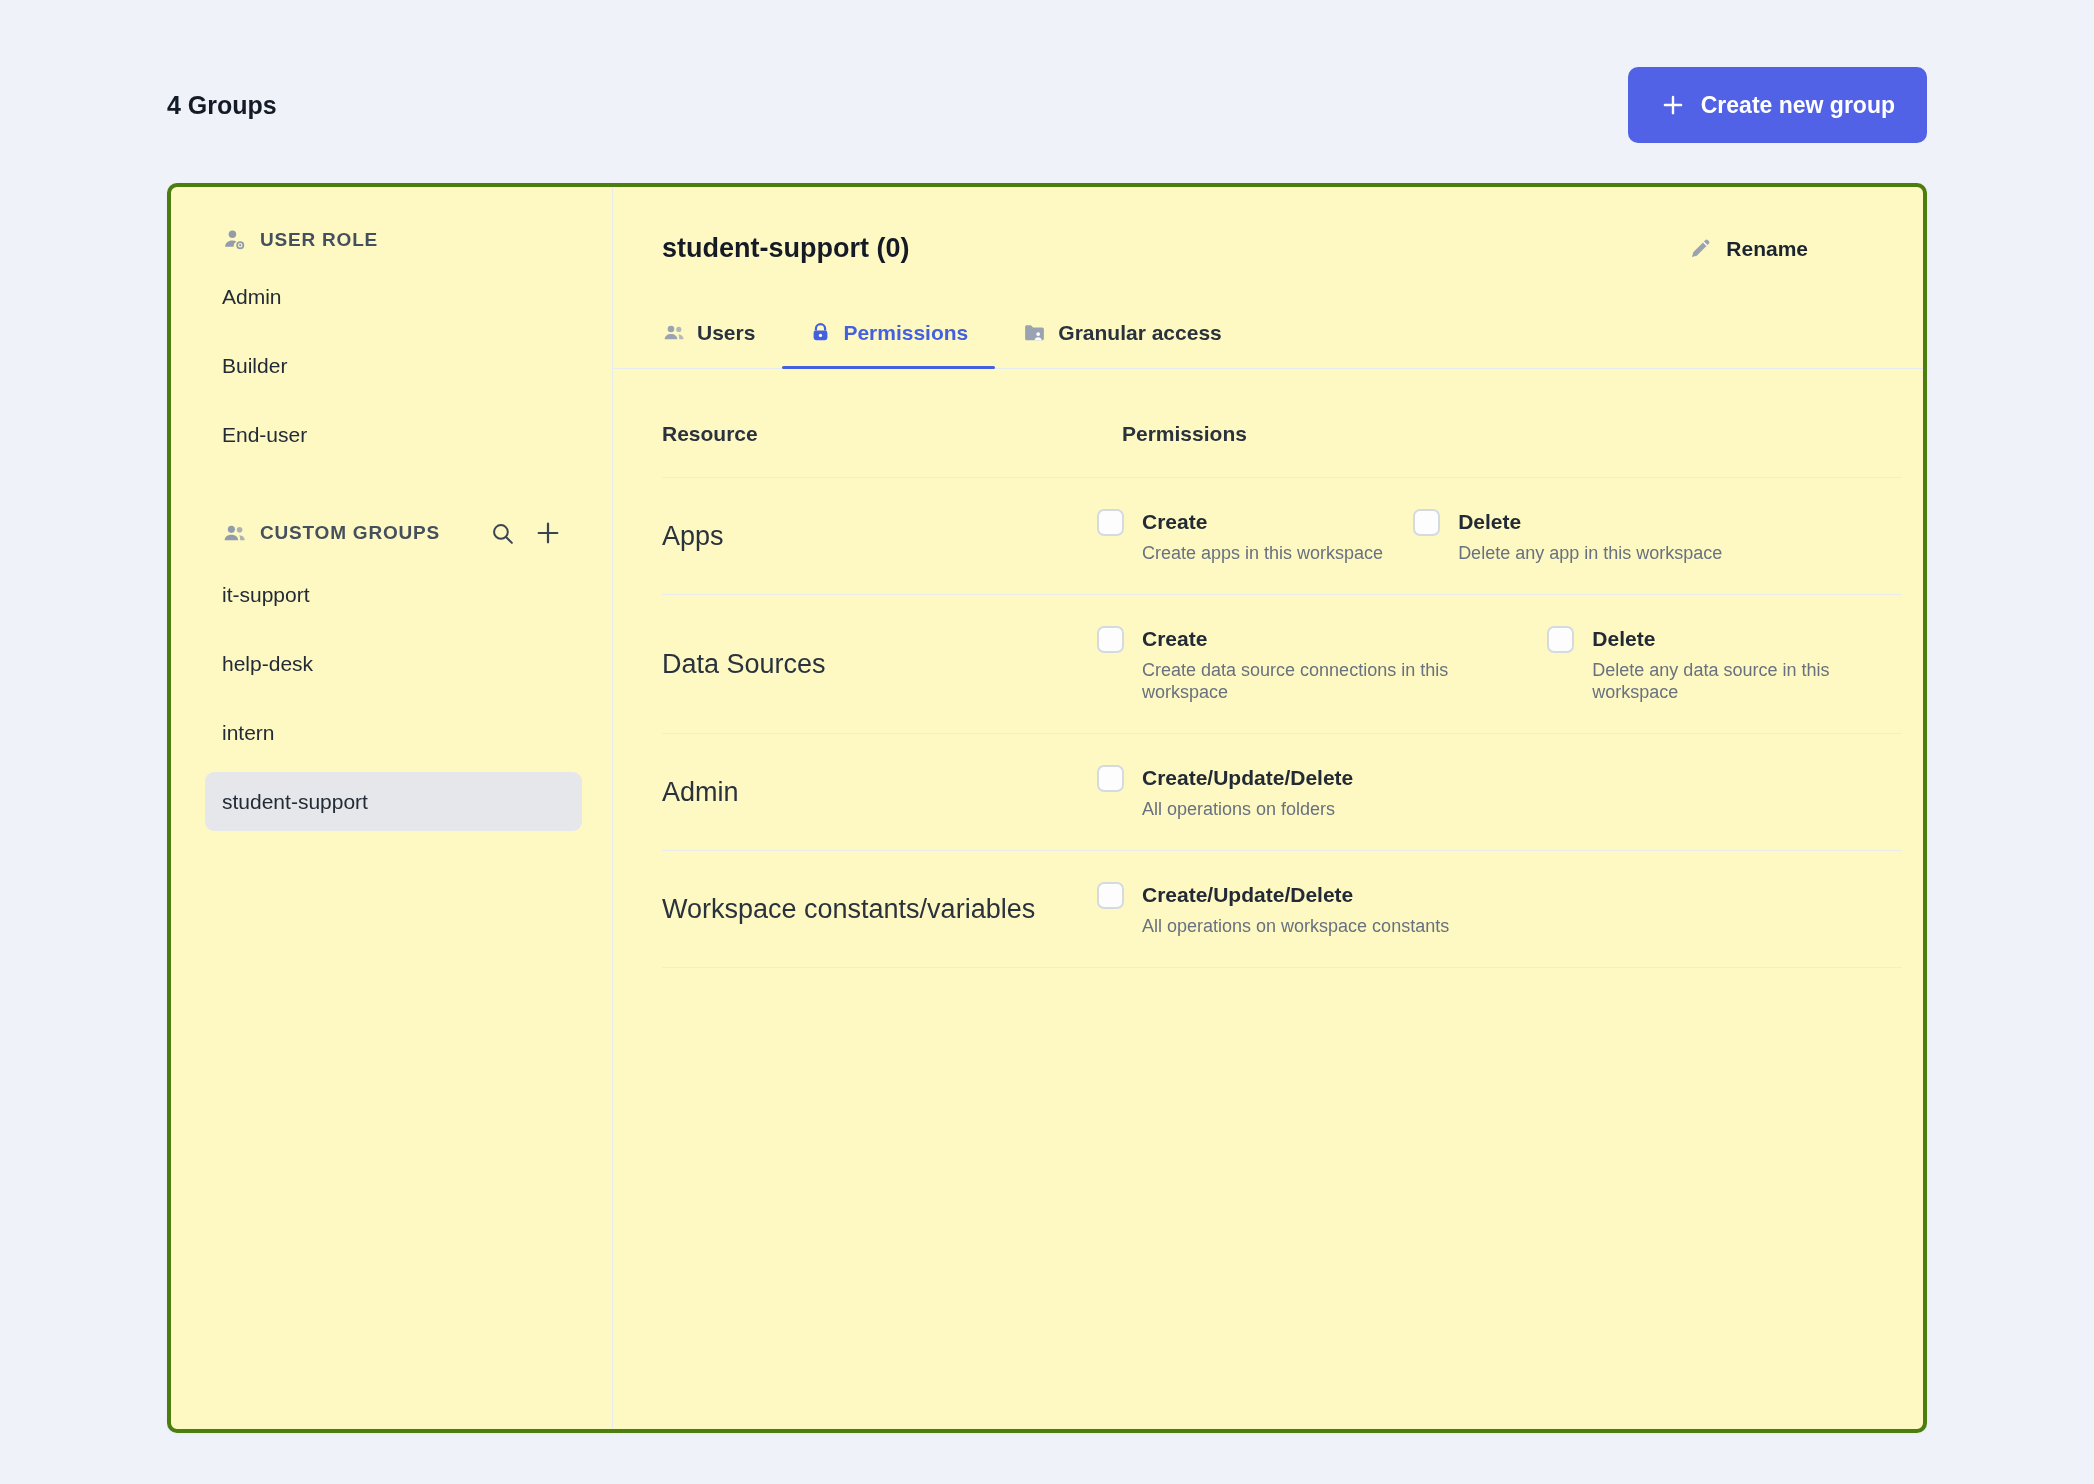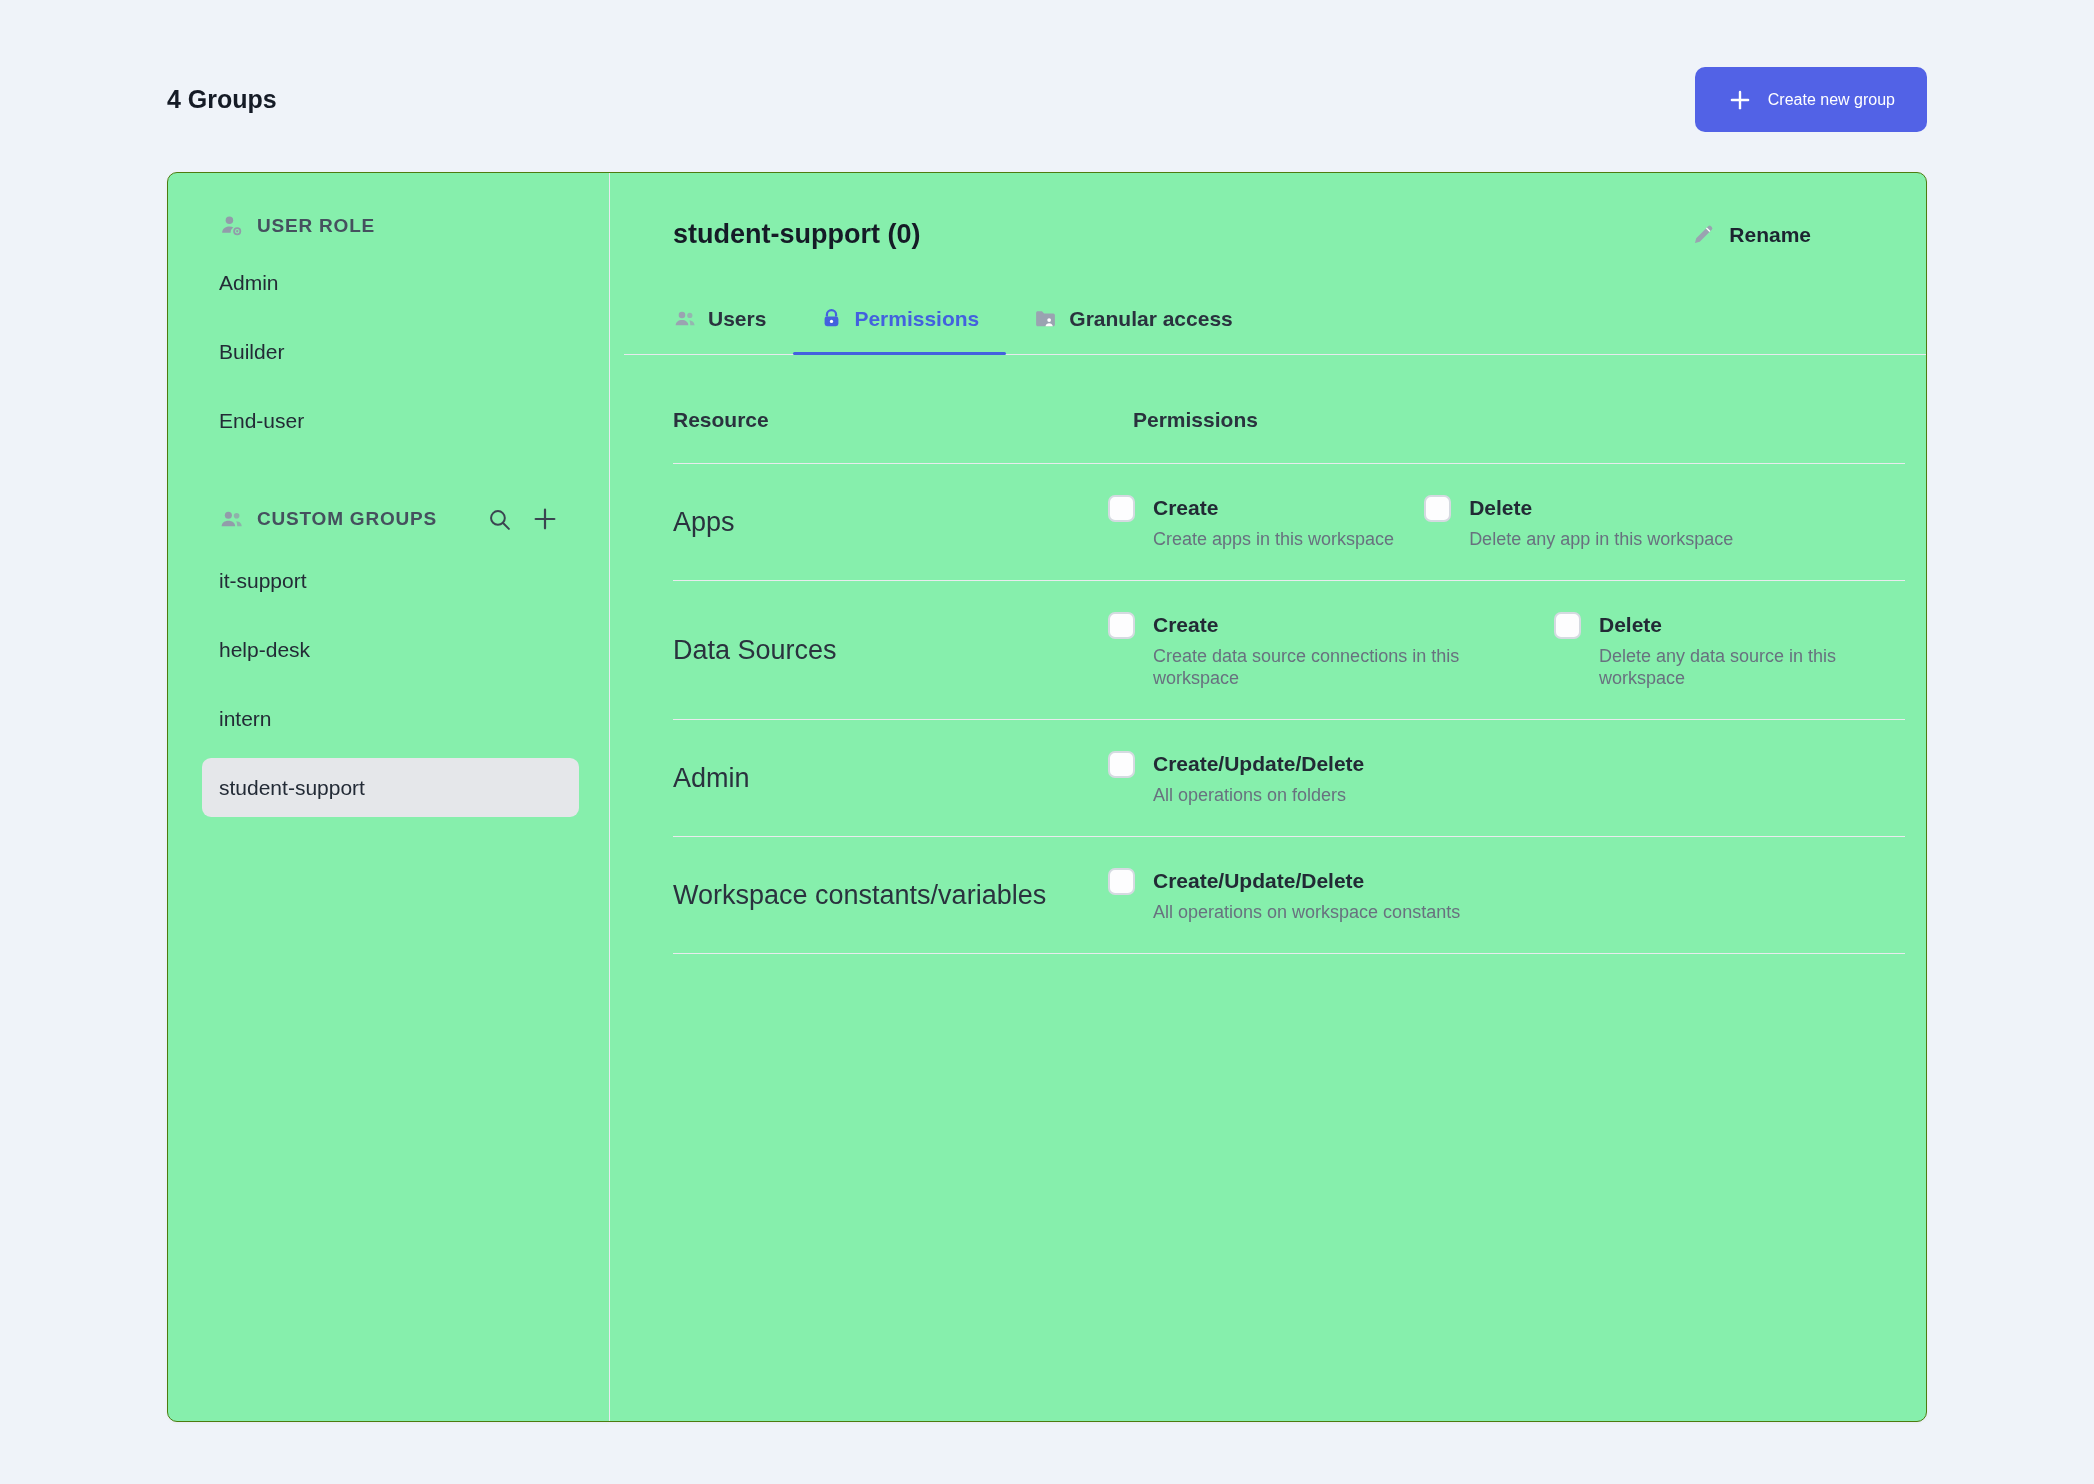--- a/index.html
+++ b/index.html
@@ -9,30 +9,29 @@
     font-family:"Liberation Sans","DejaVu Sans",sans-serif;
     color:#1c2430;
   }
 
   
   .topbar { display:flex; justify-content:space-between; align-items:center; margin:67px 167px 0; }
   .page-title { font-size:25px; font-weight:700; color:#151b26; }
   .create-btn {
     display:flex; align-items:center; gap:15px;
     background:#5262e6; color:#fff; border:none; border-radius:10px;
-    height:65px; padding:0 32px; font-size:16px; font-weight:400; cursor:pointer;
+    height:76px; padding:0 32px; font-size:23px; font-weight:700; cursor:pointer;
     font-family:inherit;
   }
 
   
   .card {
-    margin:40px 167px 0; height:1250px; background:#86efac;
-    border:1px solid #4d7c0f; border-radius:10px; display:flex; overflow:hidden;
+    margin:40px 167px 0; height:1250px; background:#fef9c3;
+    border:4px solid #4d7c0f; border-radius:10px; display:flex; overflow:hidden;
     box-shadow:0 1px 3px rgba(16,24,40,.04);
-    gap:14px;
   }
 
   
   .sidebar { width:442px; flex-shrink:0; border-right:1px solid #e7eaee; padding:40px 30px 0 34px; }
   .section-head {
     display:flex; align-items:center; gap:13px; padding:0 17px;
     color:#45505e; font-size:19px; font-weight:700; letter-spacing:.8px;
   }
   .section-head .spacer { flex:1; }
   .icon-btn { background:none; border:none; cursor:pointer; display:flex; align-items:center; padding:3px; }

